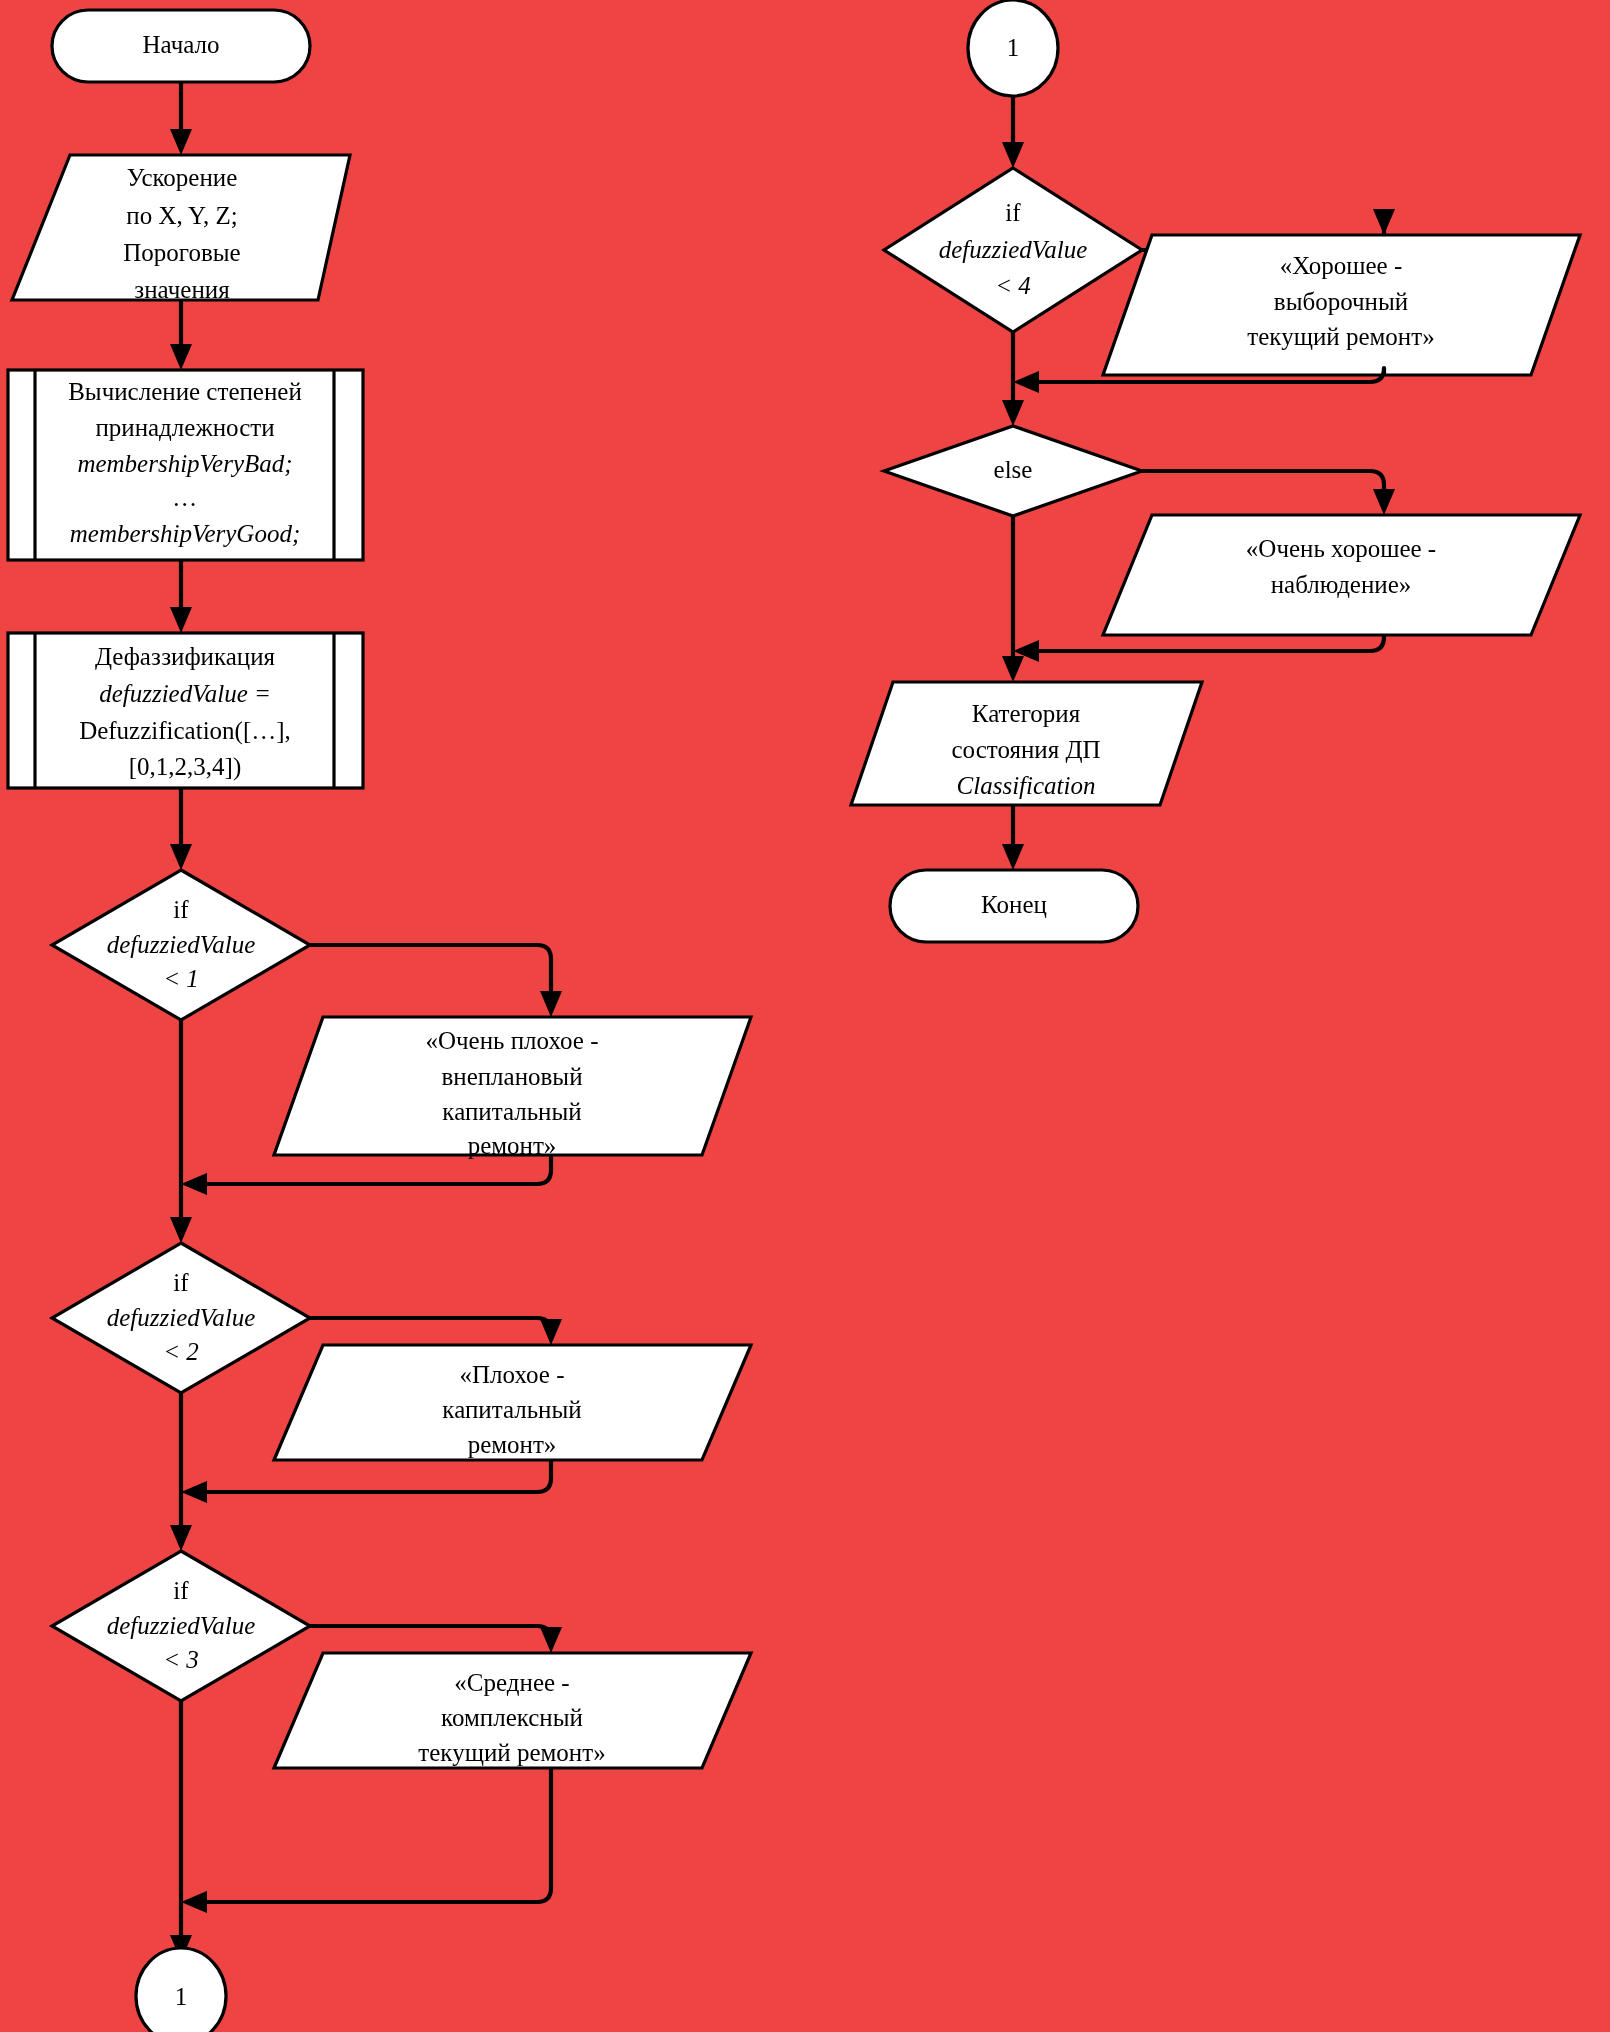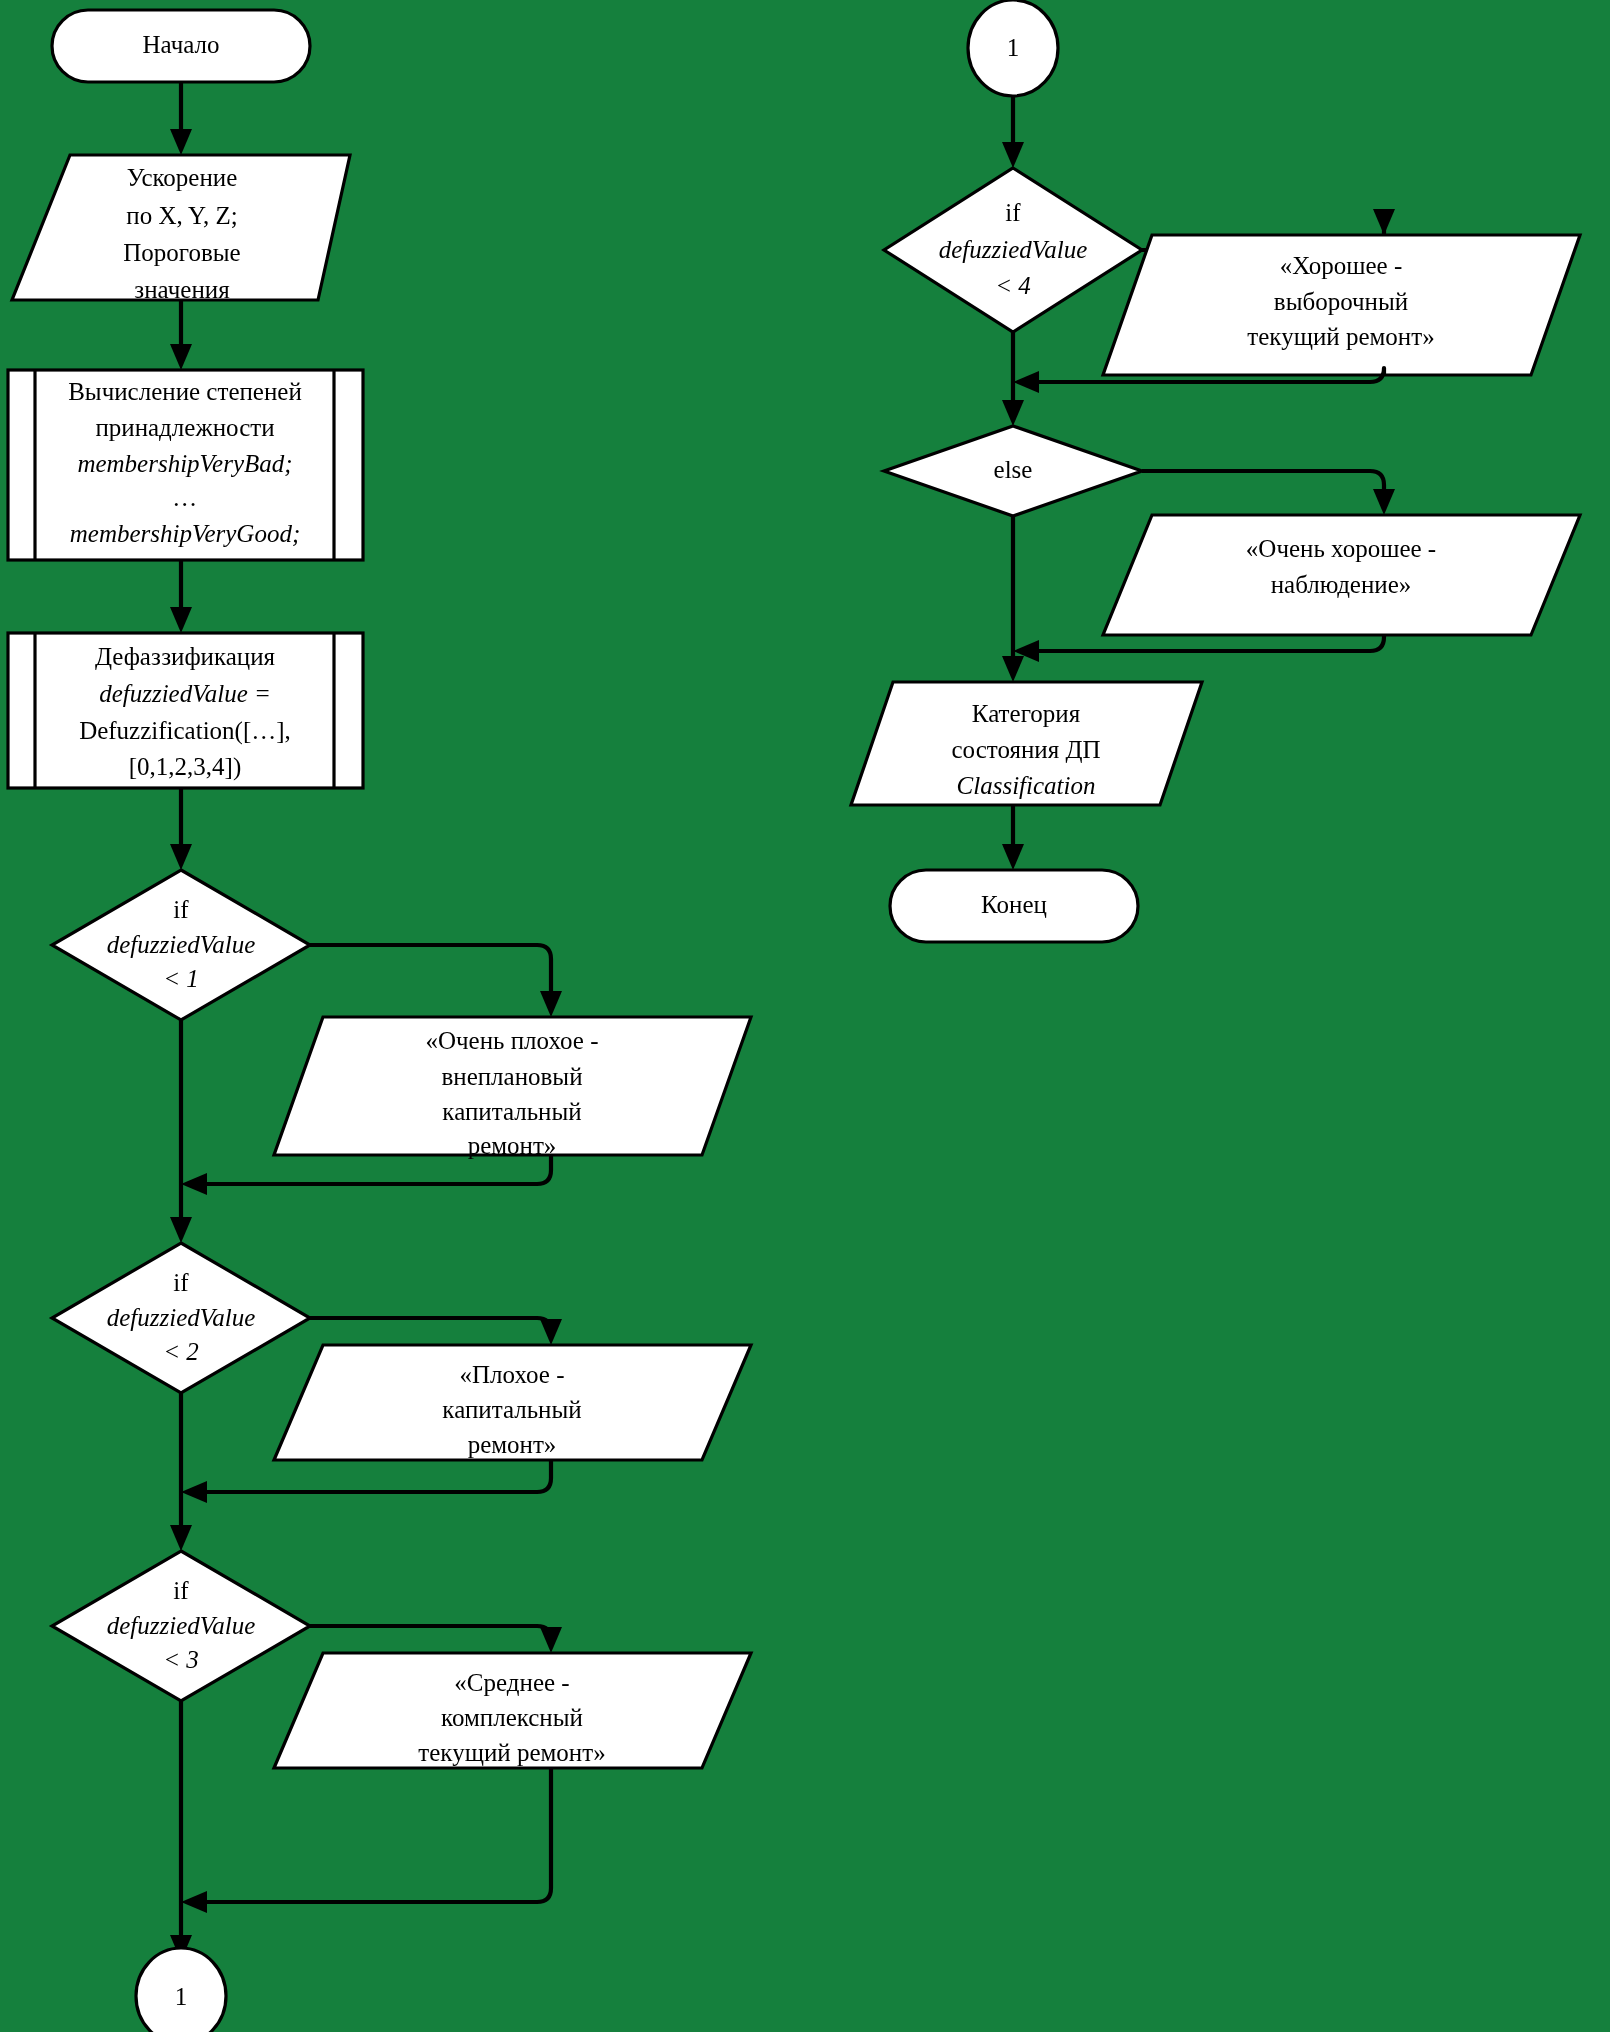--- a/index.html
+++ b/index.html
@@ -4,21 +4,21 @@
 <style>
   html, body {
     margin: 0;
     padding: 0;
     background: #ffffff;
   }
   #page {
     position: relative;
     width: 1610px;
     height: 2032px;
-    background: #15803d;
+    background: #ef4444;
     overflow: hidden;
   }
   svg.flow {
     display: block;
     width: 1610px;
     height: 2032px;
   }
   .shape {
     fill: #ffffff;
     stroke: #000000;

